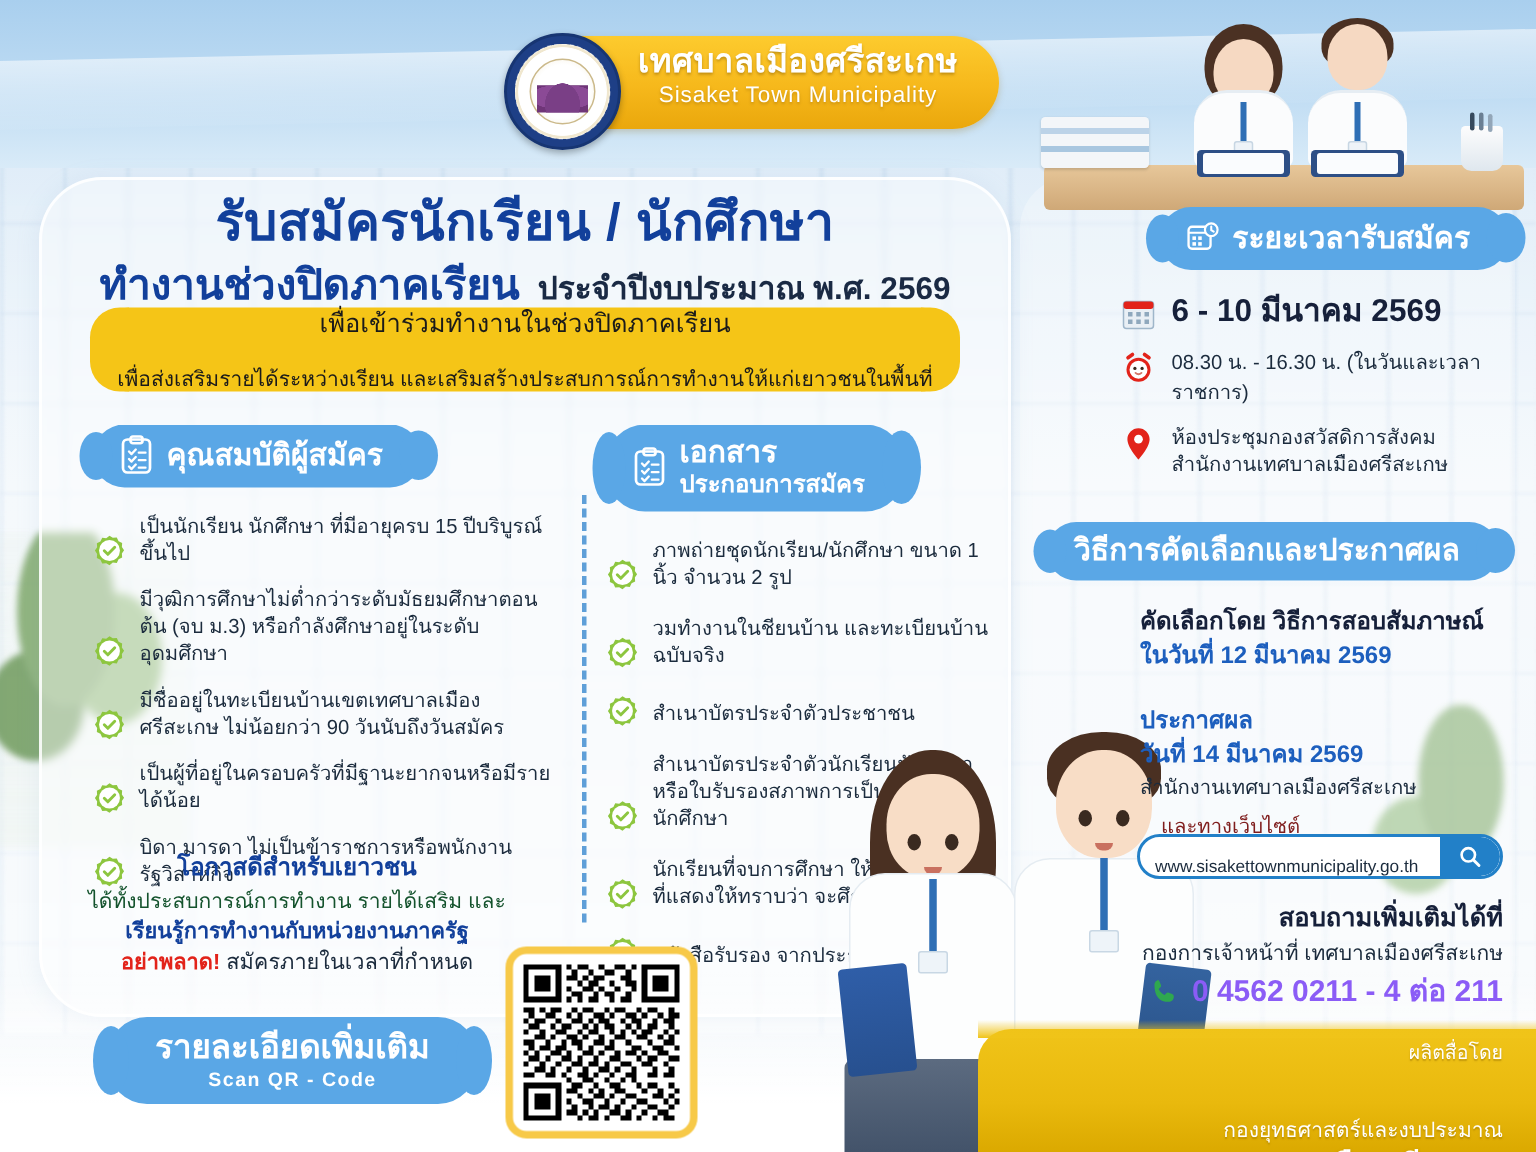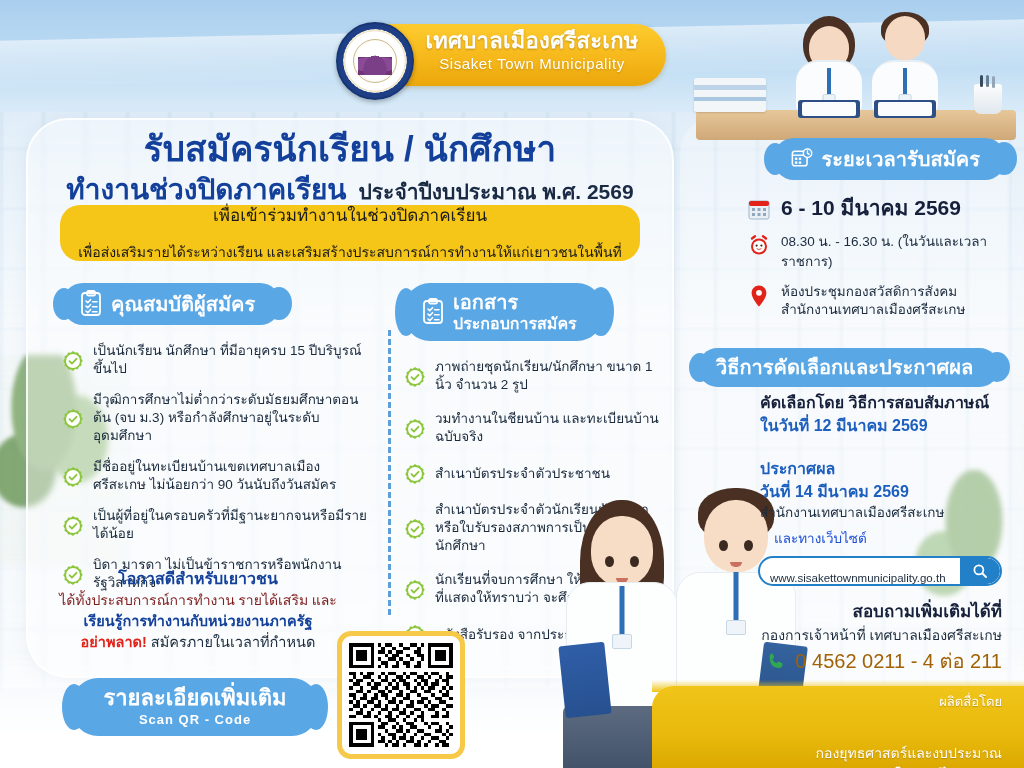--- a/index.html
+++ b/index.html
@@ -169,70 +169,70 @@
 
   
   .col-qual{ position:absolute; left:62px; top:283px; width:310px; z-index:5; }
   .col-docs{ position:absolute; left:404px; top:283px; width:262px; z-index:5; }
   .divider{
     position:absolute; left:388px; top:330px; width:0; height:285px; z-index:5;
     border-left:3px dashed #5f9fd8;
   }
 
   .list{ margin-top:17px; display:flex; flex-direction:column; }
-  .li{ display:flex; gap:9px; align-items:center; margin-bottom:13px; }
+  .li{ display:flex; gap:9px; align-items:flex-end; margin-bottom:13px; }
   .li-check{ flex:0 0 auto; width:22px; height:22px; margin-top:1px; }
   .li-text{ font-size:13.5px; line-height:18px; color:#1b2b3d; }
   .col-docs .li-text{ font-size:13.5px; line-height:18px; }
   .col-docs .li{ margin-bottom:16px; }
 
   
   .r-period{ position:absolute; right:18px; top:138px; width:312px; z-index:6; }
   .r-head{ display:flex; justify-content:flex-end; }
   .rows{ margin-top:16px; padding-left:28px; }
   .row{ display:flex; gap:11px; align-items:flex-start; margin-bottom:11px;padding-left:26px; }
   .row-ico{ flex:0 0 auto; width:22px; height:24px; margin-top:1px; }
   .row-date{ font-size:21px; font-weight:700; color:#16203a; line-height:24px; }
   .row-time{ font-size:13.5px; color:#1b2b3d; line-height:20px; }
   .row-place{ font-size:13.5px; color:#1b2b3d; line-height:18px; }
 
   .r-select{ position:absolute; right:20px; top:348px; width:316px; z-index:6; }
   .r-select .r-head{ justify-content:flex-start; padding-left:10px; }
-  .sel-body{ margin-top:4px; padding-left:72px; }
+  .sel-body{ margin-top:16px; padding-left:72px; }
   .sel-b1{ font-size:16px; font-weight:700; color:#16203a; line-height:23px; }
   .sel-b2{ font-size:16px; font-weight:700; color:#1d5fbe; line-height:23px; }
   .sel-gap{ height:20px; }
   .sel-c1{ font-size:16px; font-weight:700; color:#1d5fbe; line-height:23px; }
   .sel-c2{ font-size:16px; font-weight:700; color:#1d5fbe; line-height:23px; }
   .sel-c3{ font-size:13.5px; color:#1b2b3d; line-height:20px; }
-  .sel-c4{ font-size:13.5px; color:#1d4ed8; line-height:20px; padding-left:14px; margin-top:6px; }
+  .sel-c4{ font-size:13.5px; color:#7f1d1d; line-height:20px; padding-left:14px; margin-top:6px; }
 
   .search-bar{
     position:absolute; right:22px; top:556px; width:244px; height:30px; z-index:7;
     background:#fff; border:2px solid #2280c8; border-radius:16px;
     display:flex; align-items:flex-end; overflow:hidden;
   }
   .search-val{
     flex:1; font-size:11.5px; color:#1b2b3d; padding-left:10px; white-space:nowrap;
   }
   .search-btn{
     width:40px; height:100%; background:#2280c8; border-radius:0 14px 14px 0;
     display:flex; align-items:center; justify-content:center; flex:0 0 auto;
   }
 
   .contact{ position:absolute; right:22px; top:600px; width:296px; text-align:right; z-index:6; }
   .c1{ font-size:17px; font-weight:700; color:#16203a; line-height:24px; }
   .c2{ font-size:14px; color:#1b2b3d; line-height:22px; }
   .c3{ display:flex; align-items:center; justify-content:flex-end; gap:8px; margin-top:2px; }
-  .c3-num{ font-size:20px; font-weight:400; color:#a16207; line-height:26px; }
+  .c3-num{ font-size:20px; font-weight:700; color:#8b5cf6; line-height:26px; }
 
   
   .promo{ position:absolute; left:40px; top:568px; width:316px; text-align:center; z-index:6; }
   .p1{ font-size:16px; font-weight:700; color:#12409b; line-height:22px; }
-  .p2{ font-size:14px; color:#7f1d1d; line-height:21px;font-family:Liberation Serif, serif; }
+  .p2{ font-size:14px; color:#14532d; line-height:21px; }
   .p3{ font-size:14.5px; font-weight:700; color:#12409b; line-height:21px; }
   .p4{ font-size:14.5px; line-height:21px; }
   .p4 b{ color:#e2231a; font-weight:700; }
   .p4 span{ color:#1b2b3d; font-weight:400; }
 
   .more-pill{
     position:absolute; left:72px; top:678px; width:246px; z-index:6;
     background:#5aa7e6; border-radius:26px; padding:6px 10px 8px;
     text-align:center; color:#fff;
   }

